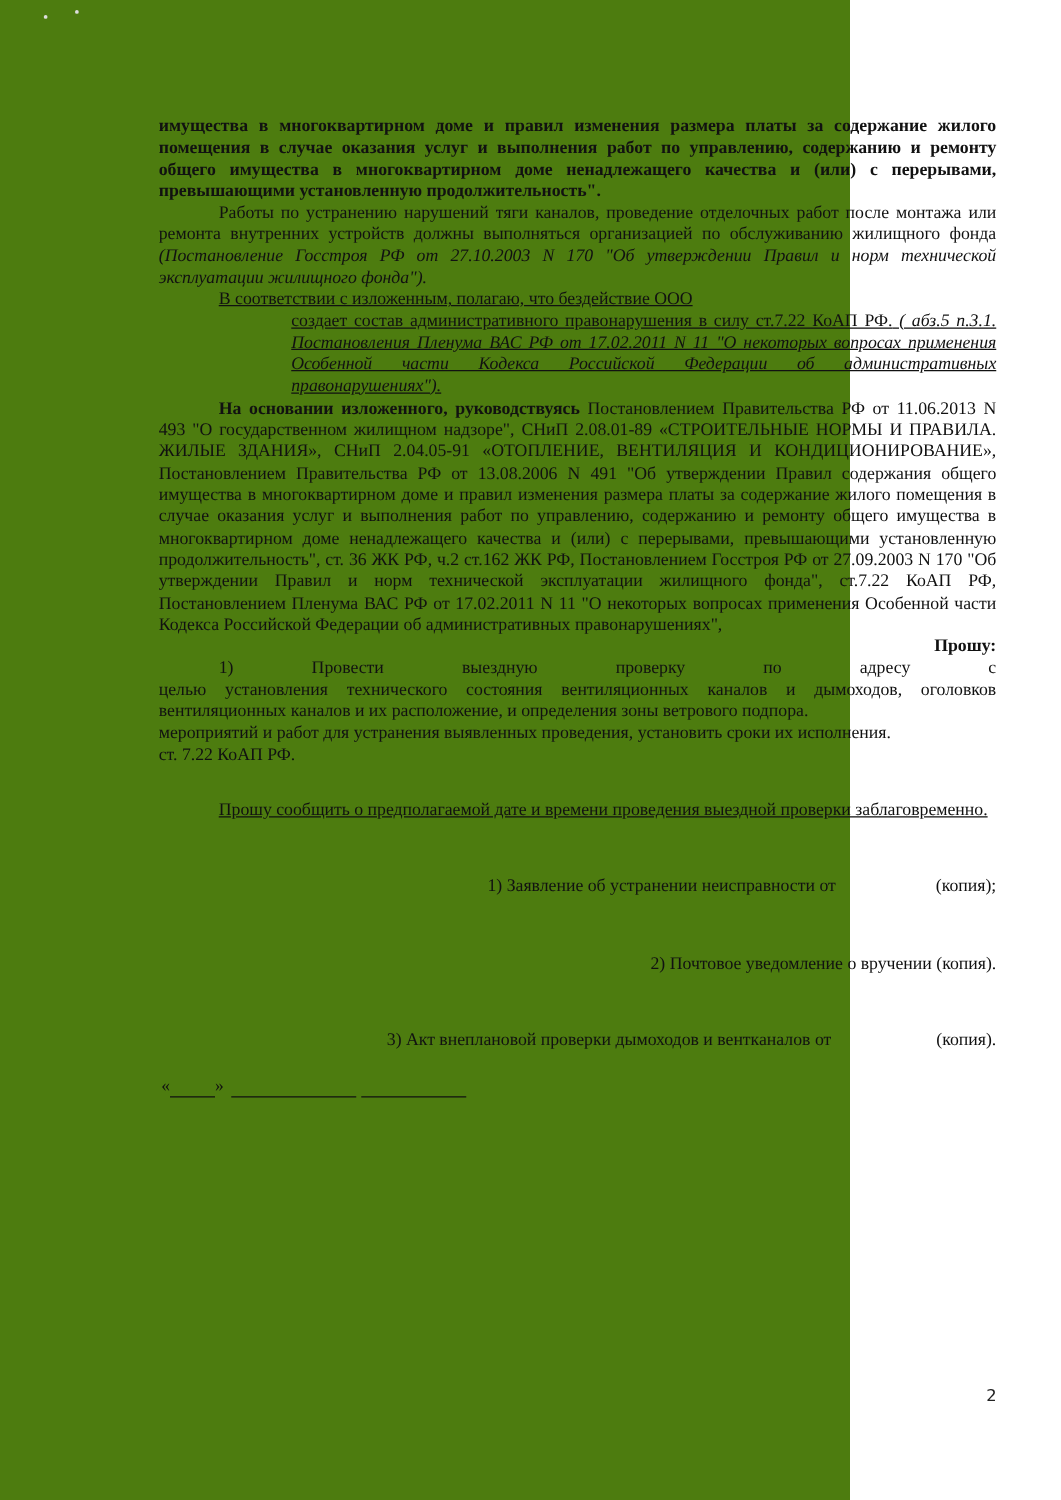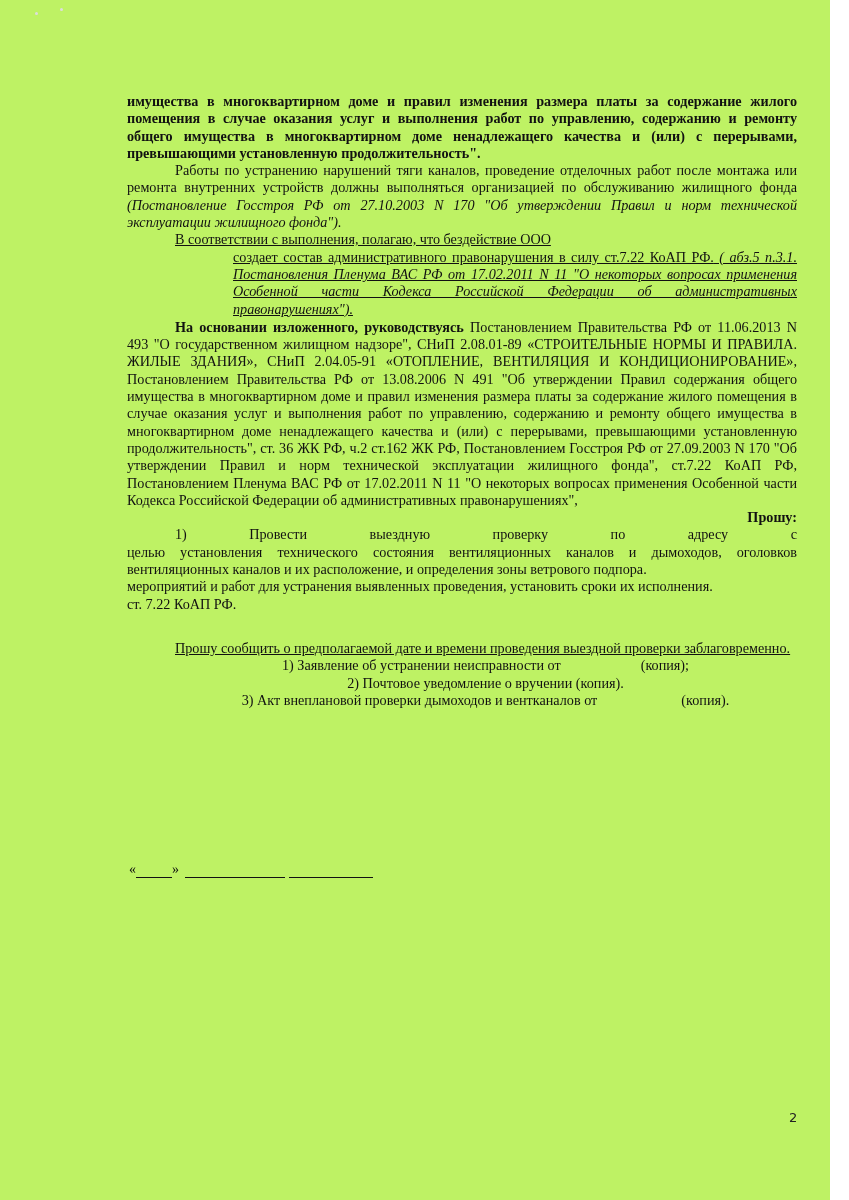--- a/index.html
+++ b/index.html
@@ -1,48 +1,48 @@
 <!DOCTYPE html>
 <html><head>
 <meta charset="utf-8">
 <style>
   html, body { margin: 0; padding: 0; background: #ffffff; }
   body { width: 849px; height: 1200px; position: relative; overflow: hidden; font-family: "Liberation Serif", serif; color: #111; }
-  .page { position: absolute; left: 0; top: 0; width: 830px; height: 1200px; background: #bef264; }
+  .page { position: absolute; left: 0; top: 0; width: 680px; height: 1200px; background: #4d7c0f; }
   .text { position: absolute; left: 127px; width: 670px; font-size: 14.2px; line-height: 17.3px; text-align: justify; }
   .p { margin: 0; }
   .indent { text-indent: 48px; }
   .bold { font-weight: bold; }
   .italic { font-style: italic; }
   .u { text-decoration: underline; }
   .center { text-align: right; }
   .justify-last { text-align-last: justify; }
   .li { text-indent: 48px; }
-  .att { padding-left: 47px; text-align: center; }
+  .att { padding-left: 47px; text-align: right; margin-top: 44px; }
   .gap { display: inline-block; }
   .pagenum { position: absolute; left: 789px; top: 1110px; font-family: "DejaVu Sans", sans-serif; font-size: 13px; color: #222; }
   .sig { position: absolute; left: 129px; top: 862px; font-size: 14px; display: flex; align-items: flex-end; }
   .sig .line { display: inline-block; border-bottom: 1.2px solid #111; height: 12px; }
   .speck { position: absolute; width: 3px; height: 3px; background: #ddd; border-radius: 50%; }
 </style>
 </head>
 <body>
 
 <div class="page">
 
   <div class="speck" style="left:35px;top:12px;"></div>
   <div class="speck" style="left:60px;top:8px;"></div>
 
   <div class="text" style="top:93px;">
 
     <p class="p bold">имущества в многоквартирном доме и правил изменения размера платы за содержание жилого помещения в случае оказания услуг и выполнения работ по управлению, содержанию и ремонту общего имущества в многоквартирном доме ненадлежащего качества и (или) с перерывами, превышающими установленную продолжительность".</p>
 
     <p class="p indent"><span>Работы по устранению нарушений тяги каналов, проведение отделочных работ после монтажа или ремонта внутренних устройств должны выполняться организацией по обслуживанию жилищного фонда </span><span class="italic">(Постановление Госстроя РФ от 27.10.2003 N 170 "Об утверждении Правил и норм технической эксплуатации жилищного фонда").</span></p>
 
-    <p class="p indent u" style="margin-top:0;"><span>В соответствии с выполнения, полагаю, что бездействие ООО</span></p>
+    <p class="p indent u" style="margin-top:0;"><span>В соответствии с изложенным, полагаю, что бездействие ООО</span></p>
     <p class="p u" style="padding-left:106px;text-indent:0;"><span>создает состав административного правонарушения в силу ст.7.22 КоАП РФ.</span><span class="italic"> ( абз.5 п.3.1. Постановления Пленума ВАС РФ от 17.02.2011 N 11 "О некоторых вопросах применения Особенной части Кодекса Российской Федерации об административных правонарушениях").</span></p>
 
     <p class="p indent" style="margin-top:1px;"><span class="bold">На основании изложенного, руководствуясь</span><span> Постановлением Правительства РФ от 11.06.2013 N 493 "О государственном жилищном надзоре", СНиП 2.08.01-89 «СТРОИТЕЛЬНЫЕ НОРМЫ И ПРАВИЛА. ЖИЛЫЕ ЗДАНИЯ», СНиП 2.04.05-91 «ОТОПЛЕНИЕ, ВЕНТИЛЯЦИЯ И КОНДИЦИОНИРОВАНИЕ», Постановлением Правительства РФ от 13.08.2006 N 491 "Об утверждении Правил содержания общего имущества в многоквартирном доме и правил изменения размера платы за содержание жилого помещения в случае оказания услуг и выполнения работ по управлению, содержанию и ремонту общего имущества в многоквартирном доме ненадлежащего качества и (или) с перерывами, превышающими установленную продолжительность", ст. 36 ЖК РФ, ч.2 ст.162 ЖК РФ, Постановлением Госстроя РФ от 27.09.2003 N 170 "Об утверждении Правил и норм технической эксплуатации жилищного фонда", ст.7.22 КоАП РФ, Постановлением Пленума ВАС РФ от 17.02.2011 N 11 "О некоторых вопросах применения Особенной части Кодекса Российской Федерации об административных правонарушениях",</span></p>
 
     <p class="p bold center">Прошу:</p>
 
     <p class="p li justify-last"><span>1) Провести выездную проверку по адресу</span> <span>с</span></p>
     <p class="p">целью установления технического состояния вентиляционных каналов и дымоходов, оголовков вентиляционных каналов и их расположение, и определения зоны ветрового подпора.</p>
 
     <p class="p">мероприятий и работ для устранения выявленных проведения, установить сроки их исполнения.</p>

